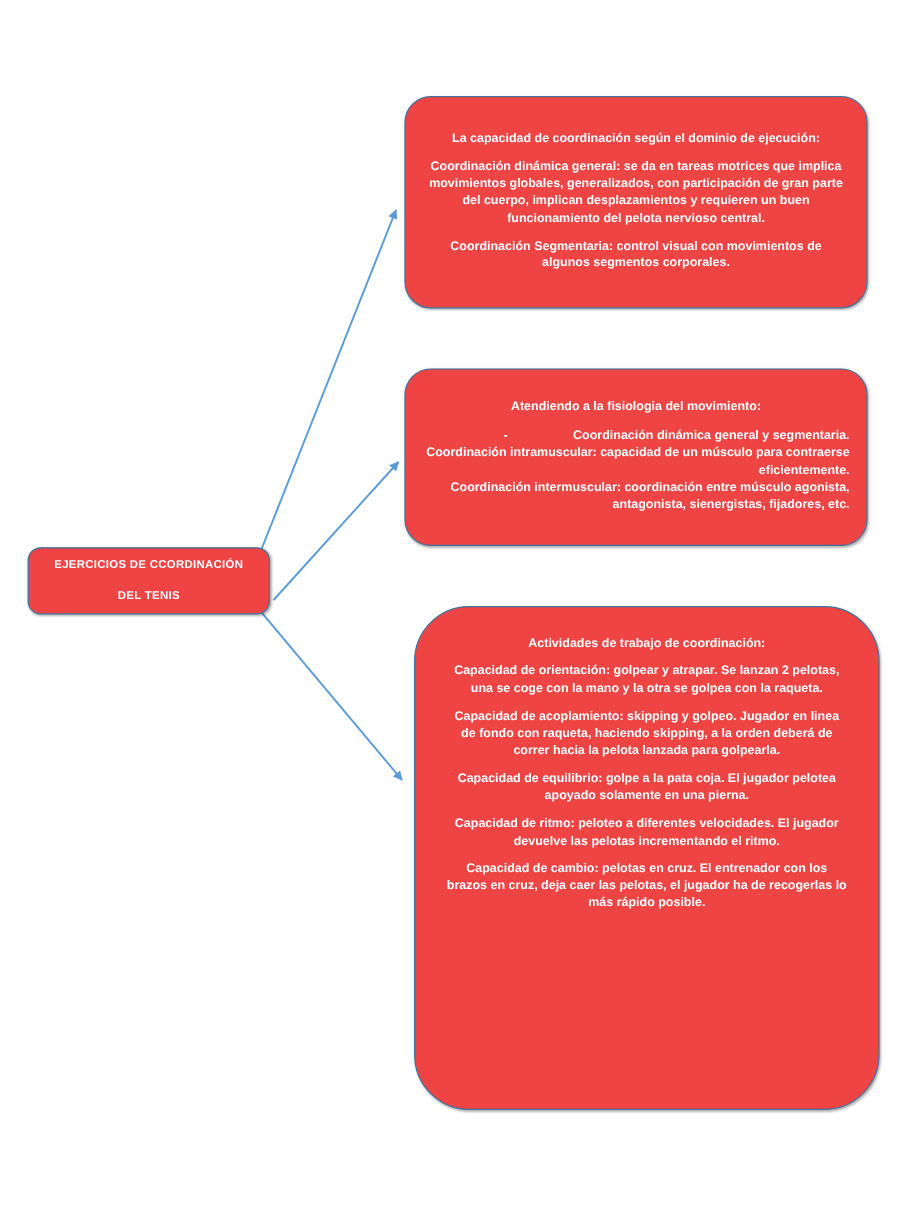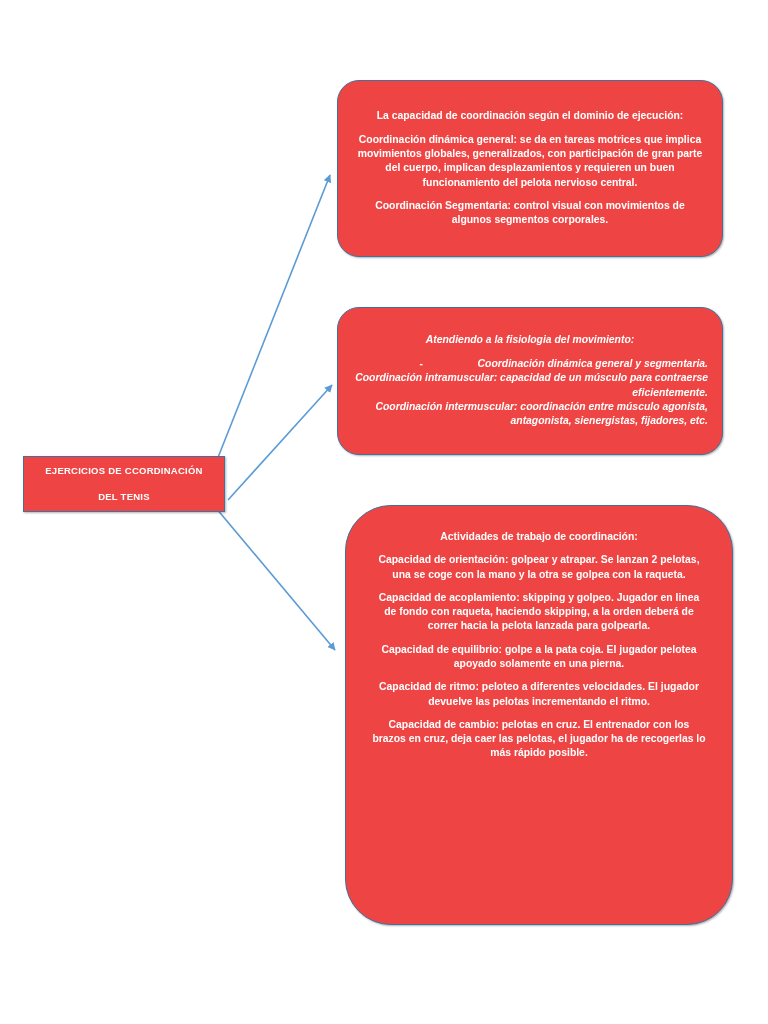--- a/index.html
+++ b/index.html
@@ -48,21 +48,21 @@
   .node p + p {
     margin-top: 0.85em;
   }
 
   
   #node-root {
     left: 23px;
     top: 456px;
     width: 202px;
     height: 56px;
-    border-radius: 0;
+    border-radius: 11px;
     font-size: 9.5px;
     font-weight: bold;
     letter-spacing: 0.25px;
     padding: 4px 10px;
   }
   #node-root p { line-height: 1.45; }
 
   
   #node-branch-1 {
     left: 337px;
@@ -78,21 +78,20 @@
   
   #node-branch-2 {
     left: 337px;
     top: 307px;
     width: 386px;
     height: 148px;
     border-radius: 22px;
     font-size: 10.4px;
     font-weight: bold;
     padding: 10px 14px;
-    font-style: italic;
   }
   #node-branch-2 .list {
     margin-top: 0.9em;
     width: 100%;
   }
   #node-branch-2 .li {
     display: block;
     text-align: right;
     line-height: 1.38;
   }

